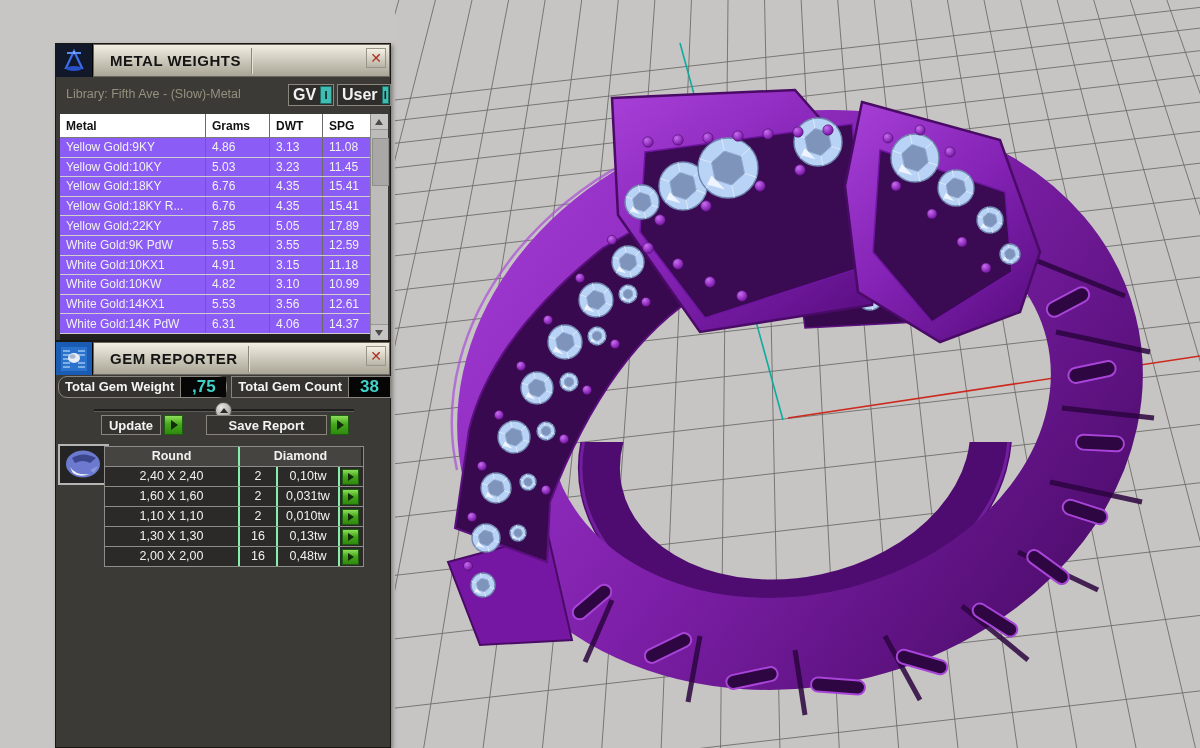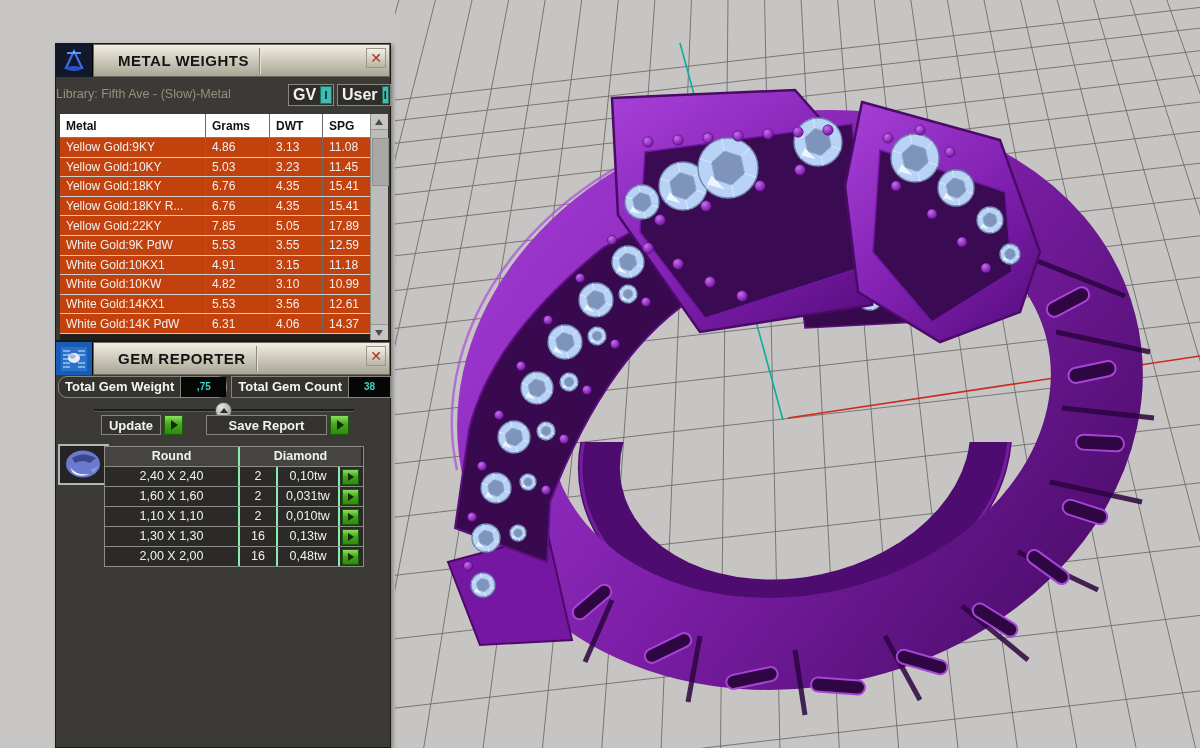--- a/index.html
+++ b/index.html
@@ -14,62 +14,62 @@
   .panel{position:absolute;left:55px;width:336px;background:#3b3a36;
     border:1px solid #191813;box-sizing:border-box;box-shadow:2px 2px 4px rgba(0,0,0,.35);}
   .metal-panel{top:43px;height:298px;}
   .gem-panel{top:341px;height:407px;}
 
   .titlebar{position:relative;height:33px;background:#23221e;display:flex;align-items:stretch;}
   .panel-icon{width:36px;height:33px;background:#10182a;border-right:1px solid #000;
     display:flex;align-items:center;justify-content:center;flex:none;}
   .titlebar-bar{flex:1;background:linear-gradient(#f2eee2,#c9c5b7 55%,#a9a597);
     border:1px solid #6a675e;display:flex;align-items:center;position:relative;}
-  .title{font-size:15px;font-weight:bold;color:#141414;letter-spacing:.5px;padding-left:24px;}
+  .title{font-size:15px;font-weight:bold;color:#141414;letter-spacing:.5px;padding-left:16px;}
   .title-divider{width:1px;height:26px;background:#8b877b;margin-left:10px;box-shadow:1px 0 0 #e8e4d8;}
   .close-btn{position:absolute;right:3px;top:3px;width:20px;height:20px;border:1px solid #9a958a;
     background:linear-gradient(#f4f0e4,#b8b4a6);color:#b02b22;font-size:14px;font-weight:bold;
     line-height:18px;text-align:center;cursor:pointer;font-family:"DejaVu Sans",sans-serif;padding:0;}
 
   .library-row{height:33px;display:flex;align-items:center;position:relative;}
-  .library-label{color:#94917f;font-size:12.5px;}
+  .library-label{color:#94917f;font-size:12.5px;padding-left:10px;}
   .toggle{position:absolute;top:7px;height:20px;border:1px solid #8a887e;background:#2e2d2a;
     display:flex;align-items:center;cursor:pointer;}
   .toggle-gv{left:232px;width:44px;}
   .toggle-user{left:281px;width:52px;}
   .toggle-label{color:#f2f2f2;font-size:16px;font-weight:bold;padding:0 4px;flex:1;text-align:center;}
   .toggle-state{width:15px;height:16px;background:#3fbdb2;color:#10201e;font-size:11px;font-weight:bold;
     text-align:center;line-height:16px;margin-right:1px;border:1px solid #1f6f67;}
 
   
   .mtable{position:absolute;left:4px;right:2px;top:70px;bottom:0;background:#21201e;}
   .mhead{display:flex;background:#ffffff;height:23px;align-items:center;
     border-bottom:1px solid #7a7a78;}
   .mhead .mcell{color:#111;font-weight:bold;}
-  .mrow{display:flex;height:18.6px;align-items:center;border-bottom:1px solid #cfcecb;background:#c2410c;}
+  .mrow{display:flex;height:18.6px;align-items:center;border-bottom:1px solid #cfcecb;background:#8b5cf6;}
   .mcell{font-size:12px;color:#f1f1ef;padding-left:6px;box-sizing:border-box;overflow:hidden;
     white-space:nowrap;border-right:1px solid #6b6a66;height:100%;display:flex;align-items:center;}
   .c-metal{width:146px;}.c-grams{width:64px;}.c-dwt{width:53px;}.c-spg{width:48px;border-right:none;}
   .mbody{position:absolute;top:24px;left:0;right:17px;bottom:0;}
   .mhead{margin-right:17px;}
   .scrollbar{position:absolute;top:0;right:0;width:17px;bottom:0;background:#bdbcba;border-left:1px solid #8a8a88;}
   .sb-btn{position:absolute;left:0;width:17px;height:15px;background:#c6c5c3;cursor:pointer;}
   .sb-up{top:0;border-bottom:1px solid #979795;}
   .sb-down{bottom:0;border-top:1px solid #979795;}
   .sb-btn i{position:absolute;left:4px;width:0;height:0;border-left:4.5px solid transparent;border-right:4.5px solid transparent;}
   .sb-up i{top:5px;border-bottom:6px solid #4b4b49;}
   .sb-down i{top:5px;border-top:6px solid #4b4b49;}
   .sb-thumb{position:absolute;left:1px;width:15px;top:24px;height:46px;background:#a9a8a6;
     border:1px solid #8e8e8c;cursor:grab;}
 
   
   .totals-row{position:absolute;top:34px;left:2px;right:2px;height:22px;display:flex;gap:4px;}
   .total-ctrl{display:flex;border:1px solid #88857c;background:#34332f;height:22px;box-sizing:border-box;}
   .total-ctrl .tlabel{color:#f4f4f2;font-size:13px;font-weight:bold;padding:0 6px;line-height:20px;white-space:nowrap;}
-  .total-ctrl .tvalue{background:#060606;color:#41d3c8;font-size:10px;font-weight:bold;
+  .total-ctrl .tvalue{background:#060606;color:#41d3c8;font-size:17px;font-weight:bold;
     line-height:20px;text-align:center;border-left:1px solid #88857c;}
   .tc-weight{width:176px;border-radius:9px;}.tc-weight .tvalue{width:45px;flex:none;margin-left:auto;}
   .tc-count{flex:1;}.tc-count .tvalue{width:41px;flex:none;margin-left:auto;}
 
   .slider-row{position:absolute;top:60px;left:38px;right:36px;height:16px;cursor:pointer;}
   .slider-line{position:absolute;top:7px;left:0;right:0;height:2px;background:#1d1d1b;box-shadow:0 1px 0 #5c5b57;}
   .slider-handle{position:absolute;left:calc(50% - 9px);top:0;width:17px;height:17px;border-radius:50%;
     background:radial-gradient(circle at 35% 30%,#e8e8e6,#8f8f8d);border:1px solid #55544f;box-sizing:border-box;}
   .slider-handle i{position:absolute;left:3.5px;top:5px;width:0;height:0;
     border-left:4.5px solid transparent;border-right:4.5px solid transparent;border-bottom:5px solid #2c2b27;}

